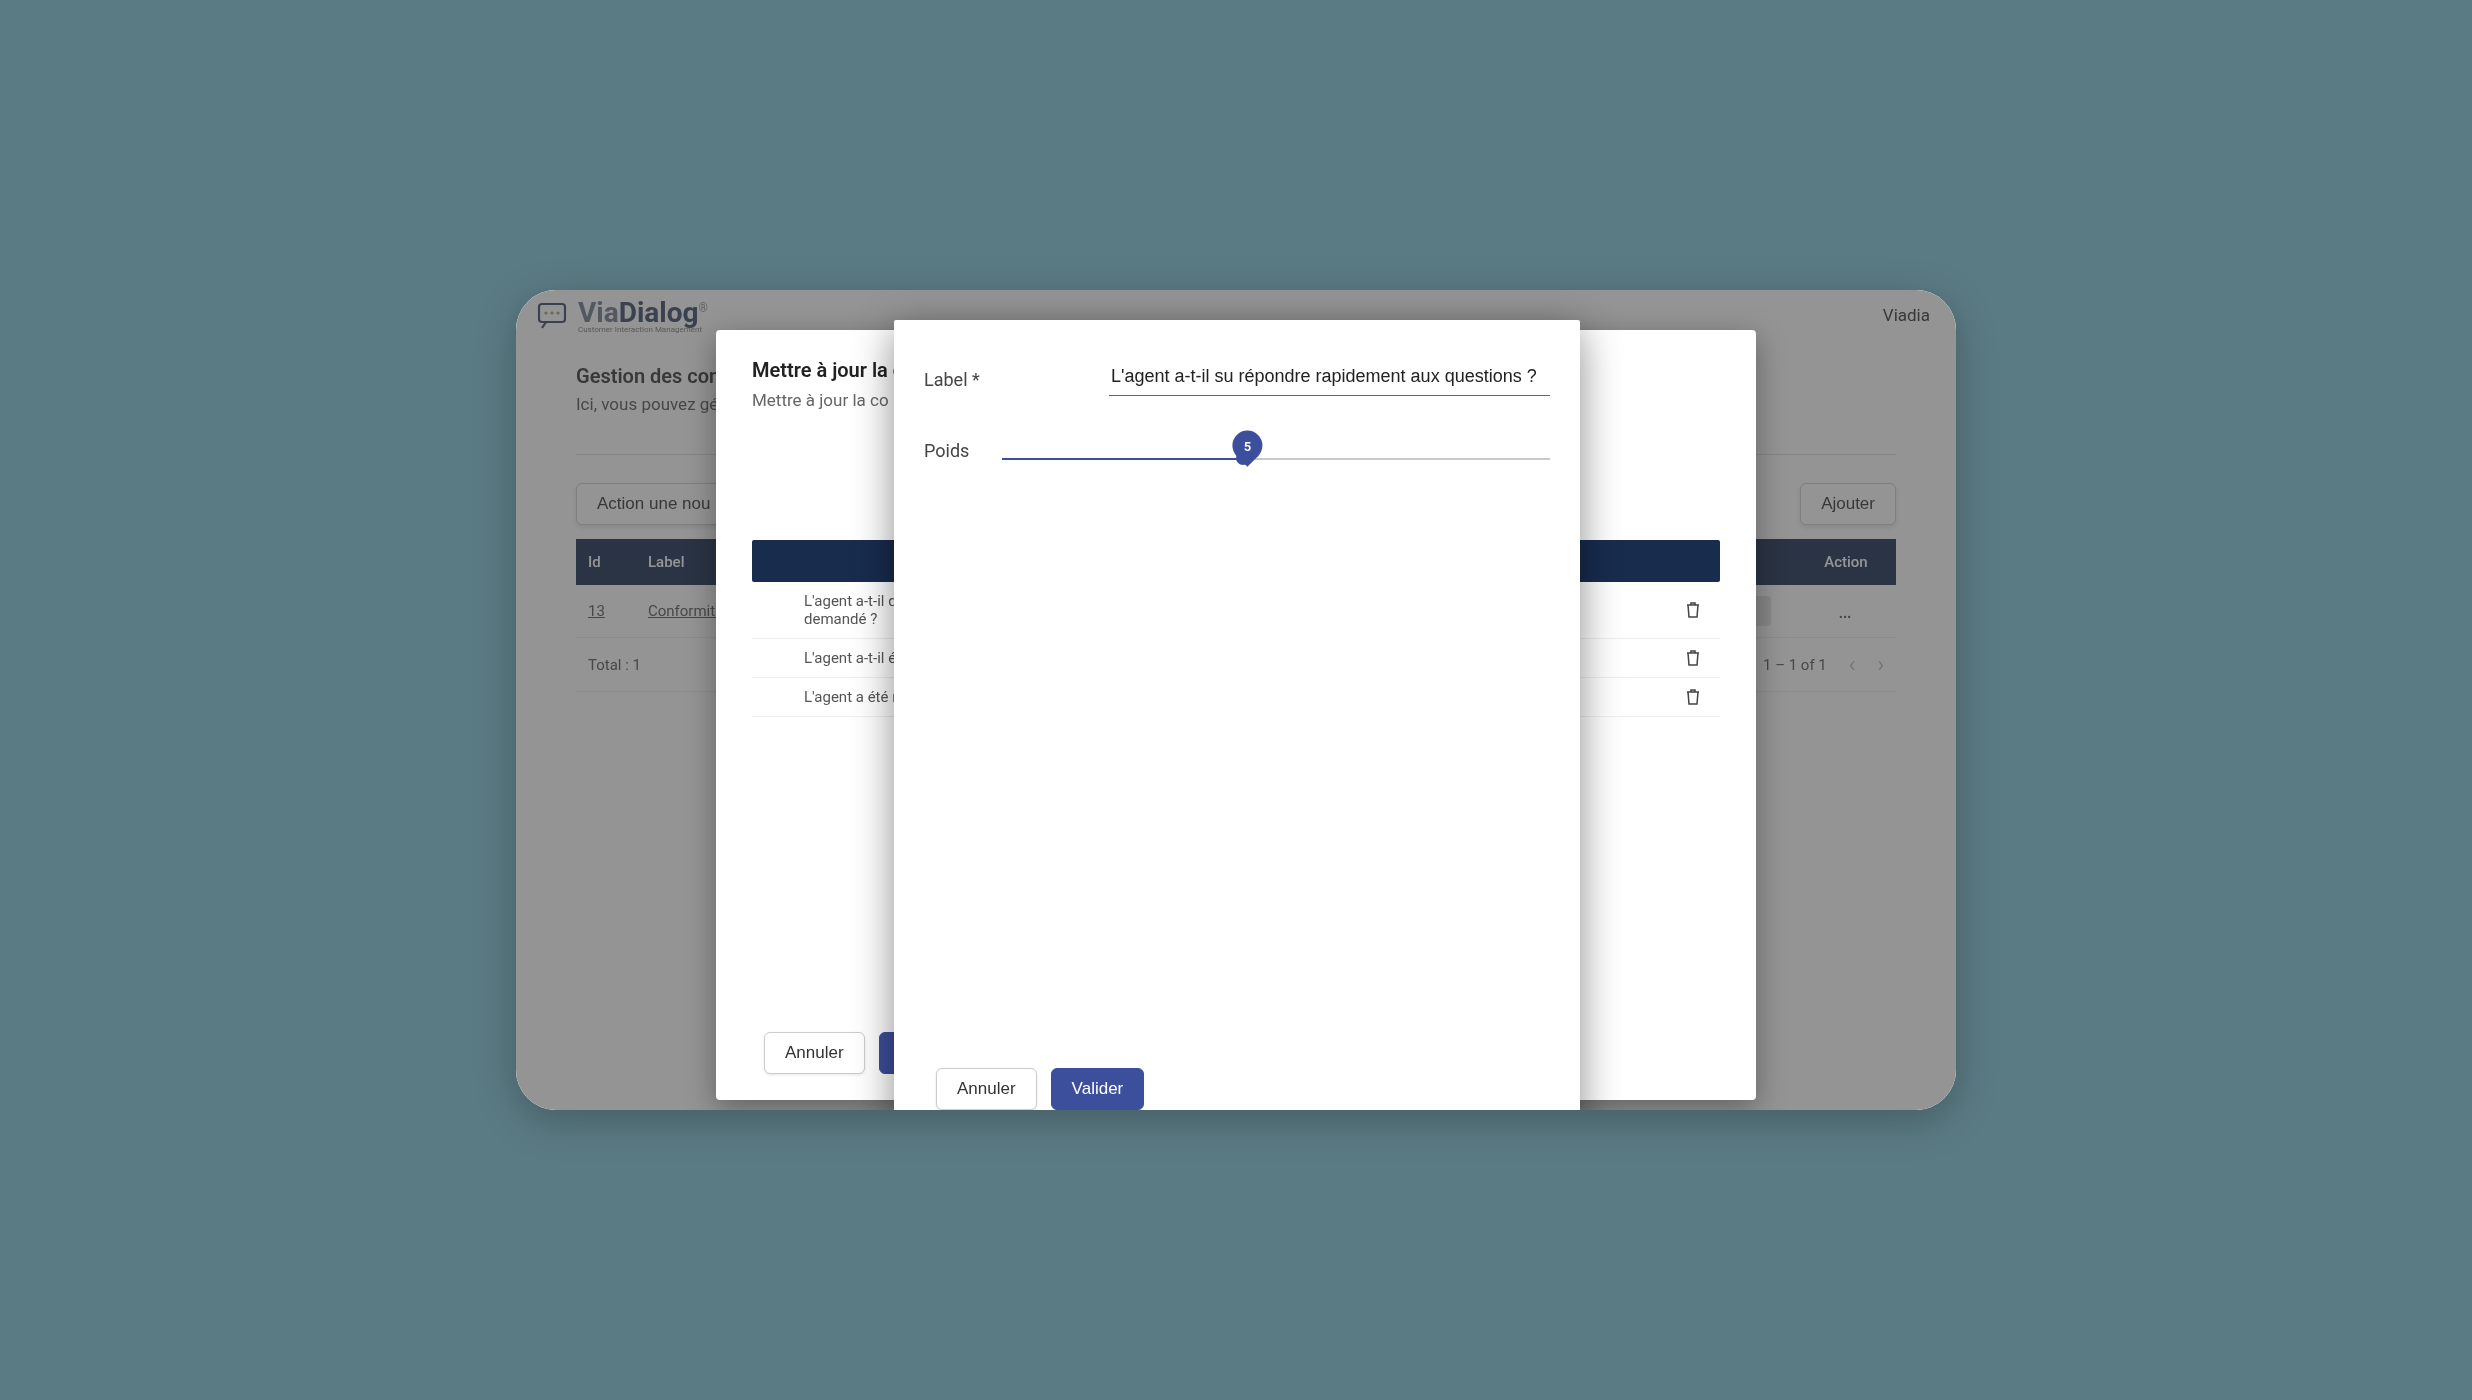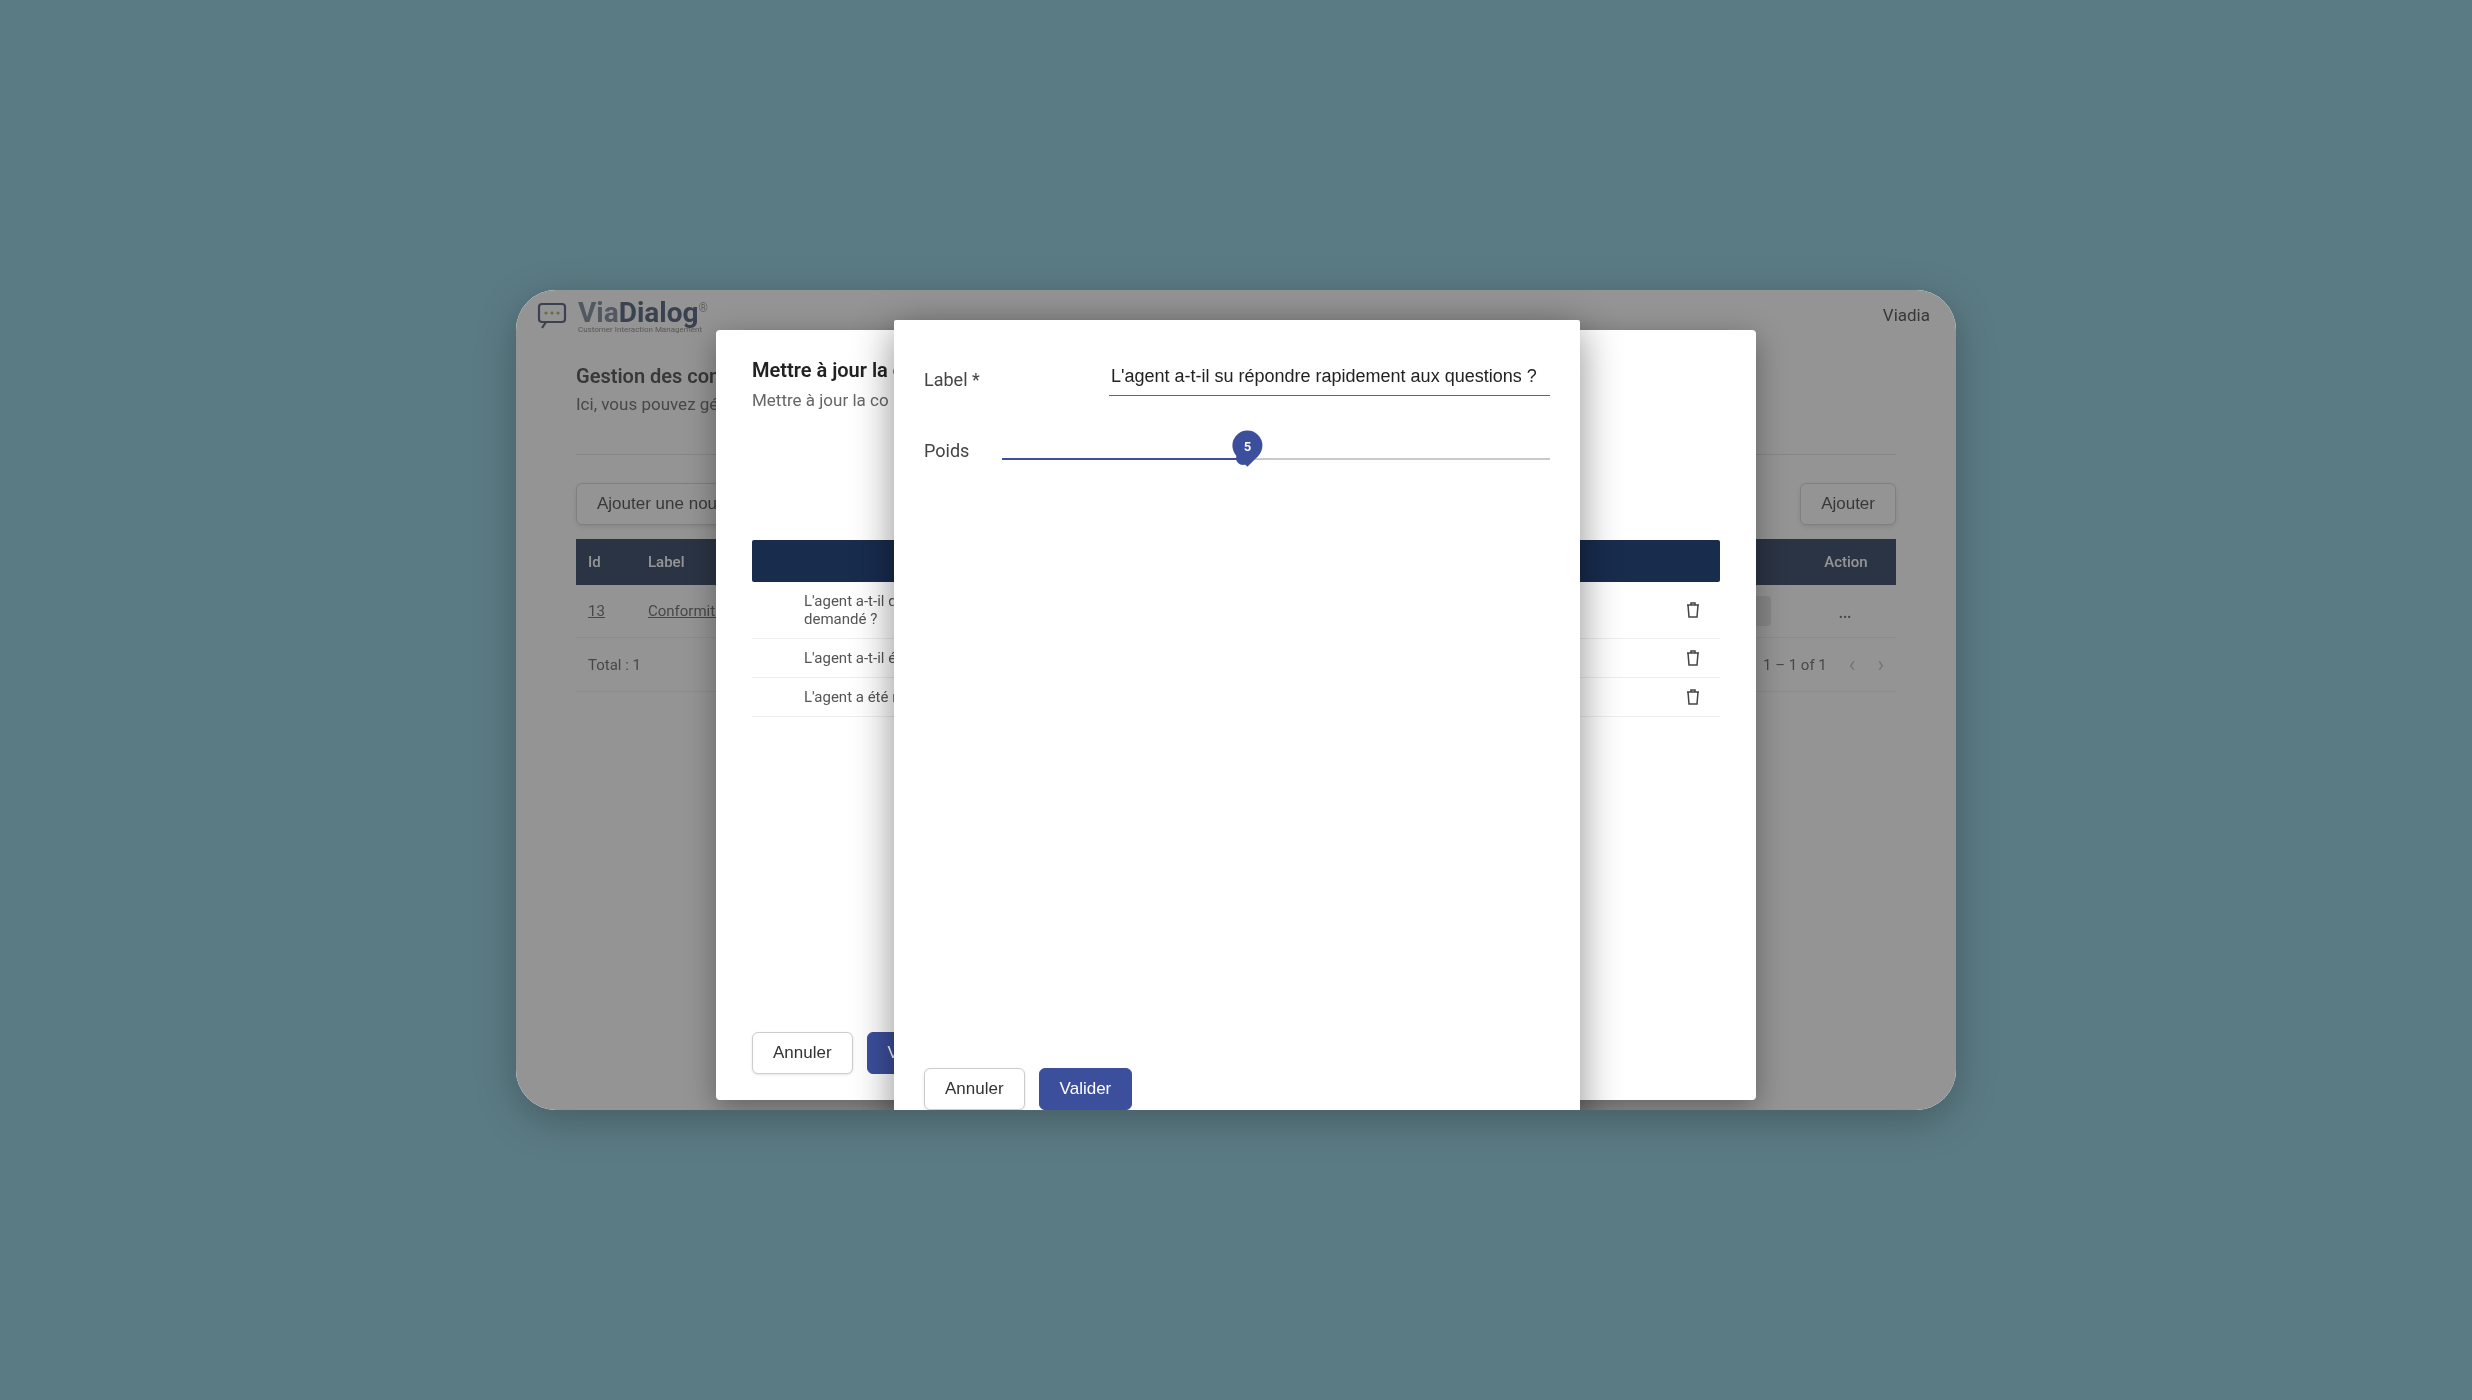--- a/index.html
+++ b/index.html
@@ -306,20 +306,21 @@
   .m2-actions {
     position: absolute;
     left: 30px;
     bottom: 26px;
     display: flex;
     gap: 14px;
   }
   .btn.outlined {
     border: 1px solid #ccc;
     box-shadow: 0 1px 3px rgba(0,0,0,.1);
+    margin-left: 12px;
   }
 </style>
 </head>
 <body>
 
 <div class="device-frame">
 
   <div class="page">
     <div class="topbar">
       <div class="logo">
@@ -338,21 +339,21 @@
         </div>
       </div>
       <div class="topright">Viadia</div>
     </div>
 
     <div class="content">
       <div class="section-title">Gestion des con</div>
       <div class="section-sub">Ici, vous pouvez gé</div>
 
       <div class="toolbar-row">
-        <button class="btn shadow">Ajouter une nou</button>
+        <button class="btn shadow">Action une nou</button>
         <button class="btn shadow">Ajouter</button>
       </div>
 
       <table class="grid">
         <thead>
           <tr>
             <th style="width:60px">Id</th>
             <th>Label</th>
             <th style="width:110px">Activer</th>
             <th style="width:100px;text-align:center">Action</th>

